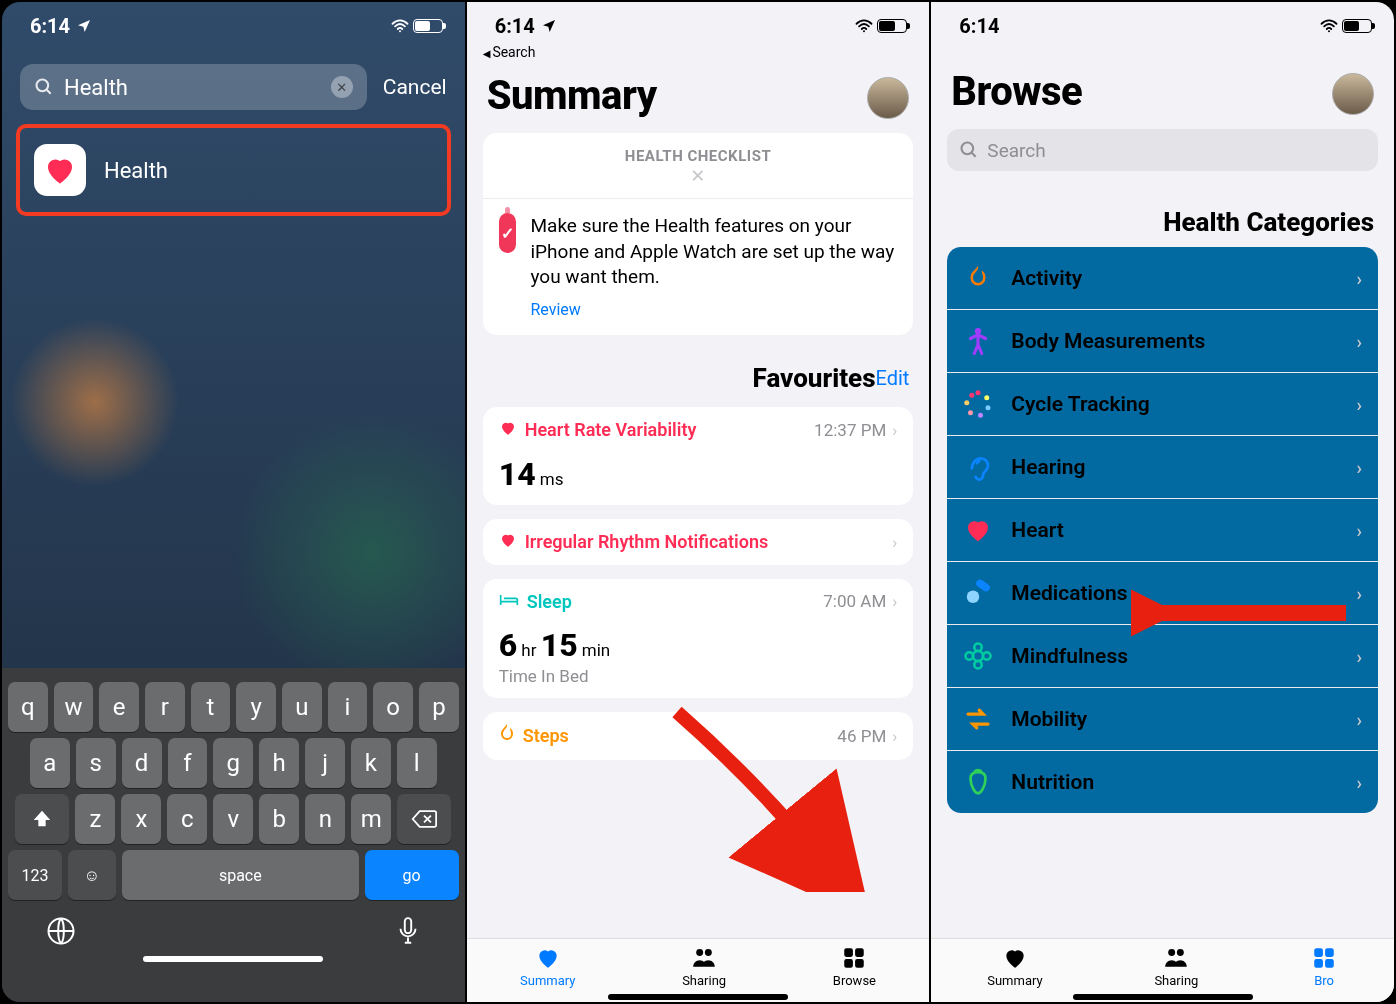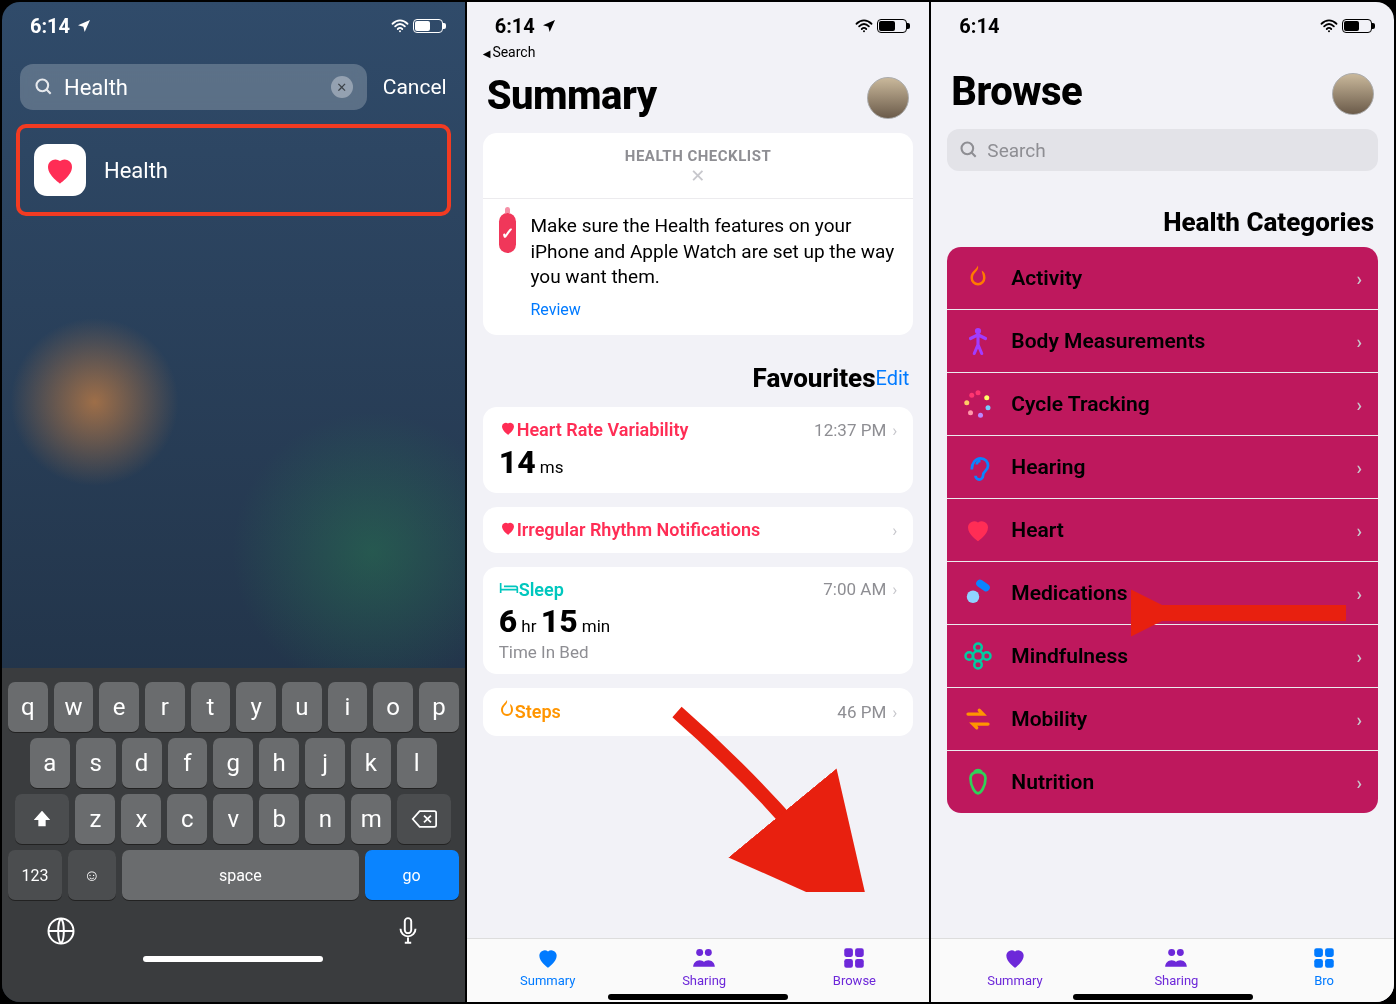--- a/index.html
+++ b/index.html
@@ -109,39 +109,39 @@
   .card-body{display:flex;gap:14px;padding:14px 16px 16px;}
   .checklist-icon{width:40px;height:40px;border-radius:10px;background:#f0375a;display:flex;align-items:center;justify-content:center;position:relative;}
   .checklist-icon::before{content:'';position:absolute;top:-6px;left:6px;right:6px;height:6px;border-radius:6px 6px 0 0;background:#f58fa6;}
   .checklist-icon .tick{color:#fff;font-weight:900;}
   .card-body .msg{font-size:19px;line-height:1.35;}
   .review{color:#007aff;margin-top:10px;display:inline-block;}
   .sectionrow{display:flex;justify-content:flex-end;align-items:center;padding:0 20px 10px;}
   .sectionrow h2{font-size:26px;font-weight:800;margin:14px 0 0;}
   .edit{color:#007aff;font-size:20px;margin-top:14px;}
   .fav{padding:12px 16px;}
-  .fav-top{display:flex;align-items:center;gap:0;font-size:18px;font-weight:600;}
+  .fav-top{display:flex;align-items:center;gap:8px;font-size:18px;font-weight:600;}
   .fav .timestamp{margin-left:auto;color:#8e8e93;font-size:17px;font-weight:400;display:flex;align-items:center;gap:6px;}
   .chev{color:#c7c7cc;}
-  .fav .big{font-size:32px;font-weight:800;margin-top:2px;}
+  .fav .big{font-size:32px;font-weight:800;margin-top:14px;}
   .fav .unit{font-size:17px;font-weight:400;}
   .fav .sub{font-size:17px;color:#8e8e93;margin-top:2px;}
   .pink{color:#ff2d55;}
   .teal{color:#00c7be;}
   .orange{color:#ff9500;}
   .tabbar{margin-top:auto;background:#fafafaee;border-top:.5px solid #ddd;padding:6px 0 2px;}
   .tabs{display:flex;justify-content:space-around;}
-  .tab{display:flex;flex-direction:column;align-items:center;font-size:13px;gap:2px;color:#6d28d9;}
+  .tab{display:flex;flex-direction:column;align-items:center;font-size:13px;gap:2px;color:#000000;}
   .tab.active{color:#007aff;}
   .tab svg{width:28px;height:26px;}
   .tabbar .home-ind{background:#000;}
 
   
   .searchfield{margin:4px 16px 14px;height:42px;border-radius:12px;background:#e3e3e8;display:flex;align-items:center;gap:8px;padding:0 12px;color:#8e8e93;font-size:19px;}
-  .catlist{background:#be185d;border-radius:14px;margin:0 16px;overflow:hidden;}
+  .catlist{background:#0369a1;border-radius:14px;margin:0 16px;overflow:hidden;}
   .cat{display:flex;align-items:center;gap:18px;padding:16px 16px;border-bottom:.5px solid #ecebee;font-size:21px;font-weight:600;}
   .cat:last-child{border-bottom:none;}
   .cat .ico{width:30px;height:30px;display:flex;align-items:center;justify-content:center;}
   .cat .chev{margin-left:auto;font-size:18px;}
   .catlist-wrap{flex:1;overflow:hidden;}
   .p2 .sectionrow{padding-top:8px;}
 </style>
 </head>
 <body>
 

